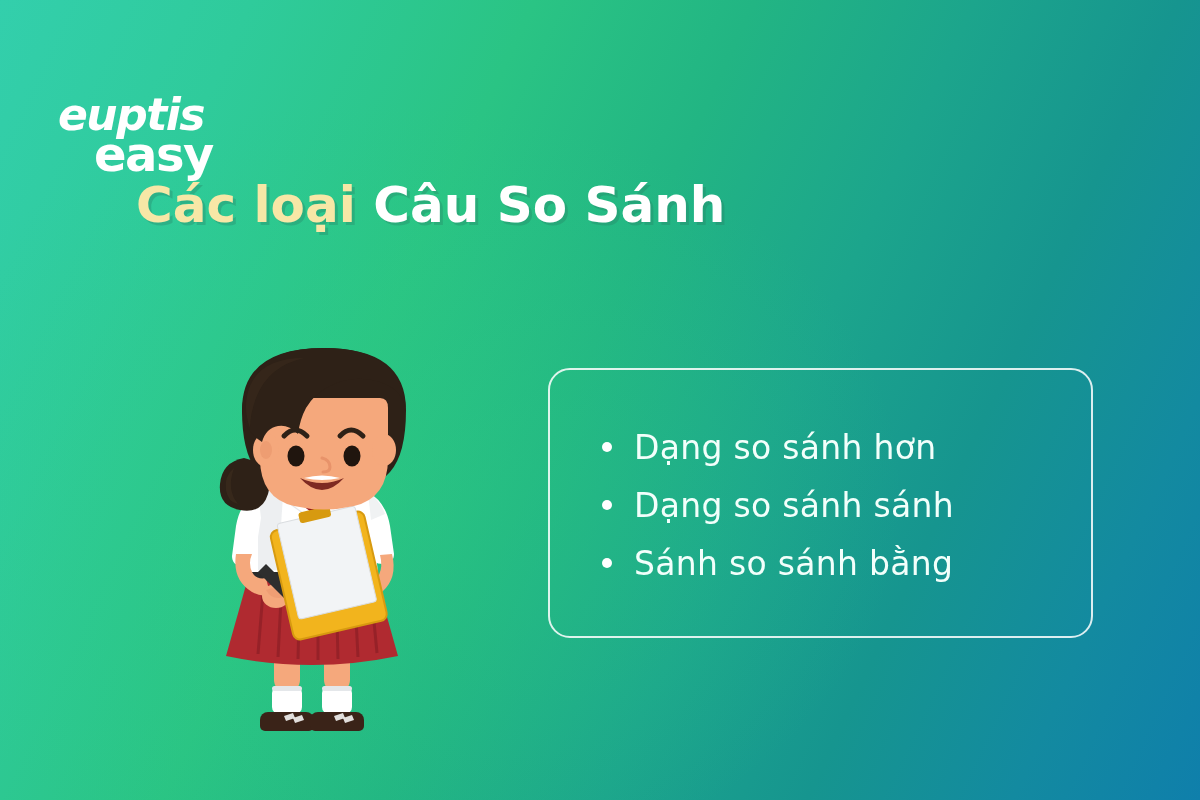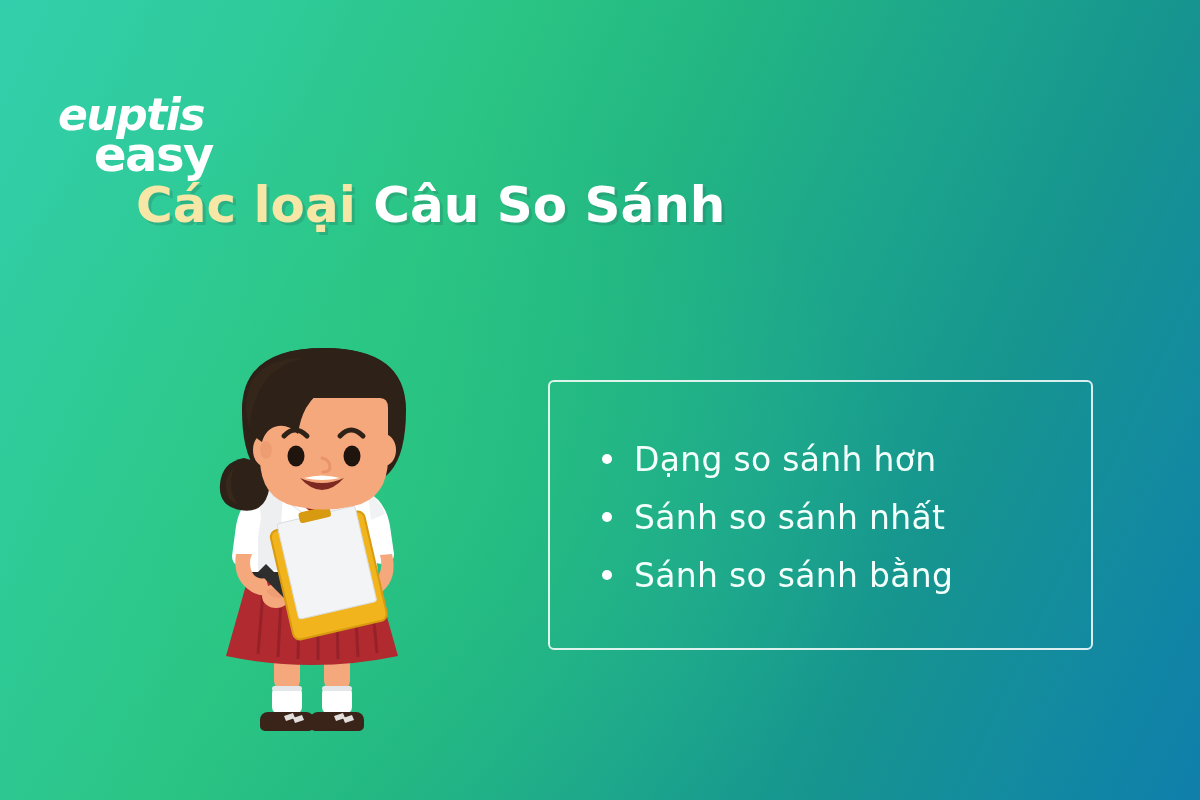--- a/index.html
+++ b/index.html
@@ -79,23 +79,22 @@
   }
 
   
   .bullet-card {
     position: absolute;
     left: 548px;
     top: 368px;
     width: 545px;
     height: 270px;
     border: 2px solid rgba(255,255,255,0.85);
-    border-radius: 6px;
+    border-radius: 22px;
     z-index: 5;
-    margin-top: 12px;
   }
   .bullet-list {
     position: absolute;
     left: 52px;
     top: 48px;
     list-style: none;
   }
   .bullet-item {
     display: flex;
     align-items: center;
@@ -142,21 +141,21 @@
   </div>
 
   <div class="bullet-card">
     <ul class="bullet-list">
       <li class="bullet-item">
         <span class="bullet-dot"></span>
         <span>Dạng so sánh hơn</span>
       </li>
       <li class="bullet-item">
         <span class="bullet-dot"></span>
-        <span>Sánh so sánh nhất</span>
+        <span>Dạng so sánh sánh</span>
       </li>
       <li class="bullet-item">
         <span class="bullet-dot"></span>
         <span>Sánh so sánh bằng</span>
       </li>
     </ul>
   </div>
 
   <div class="girl">
     <svg viewBox="0 0 256 416" xmlns="http://www.w3.org/2000/svg">

